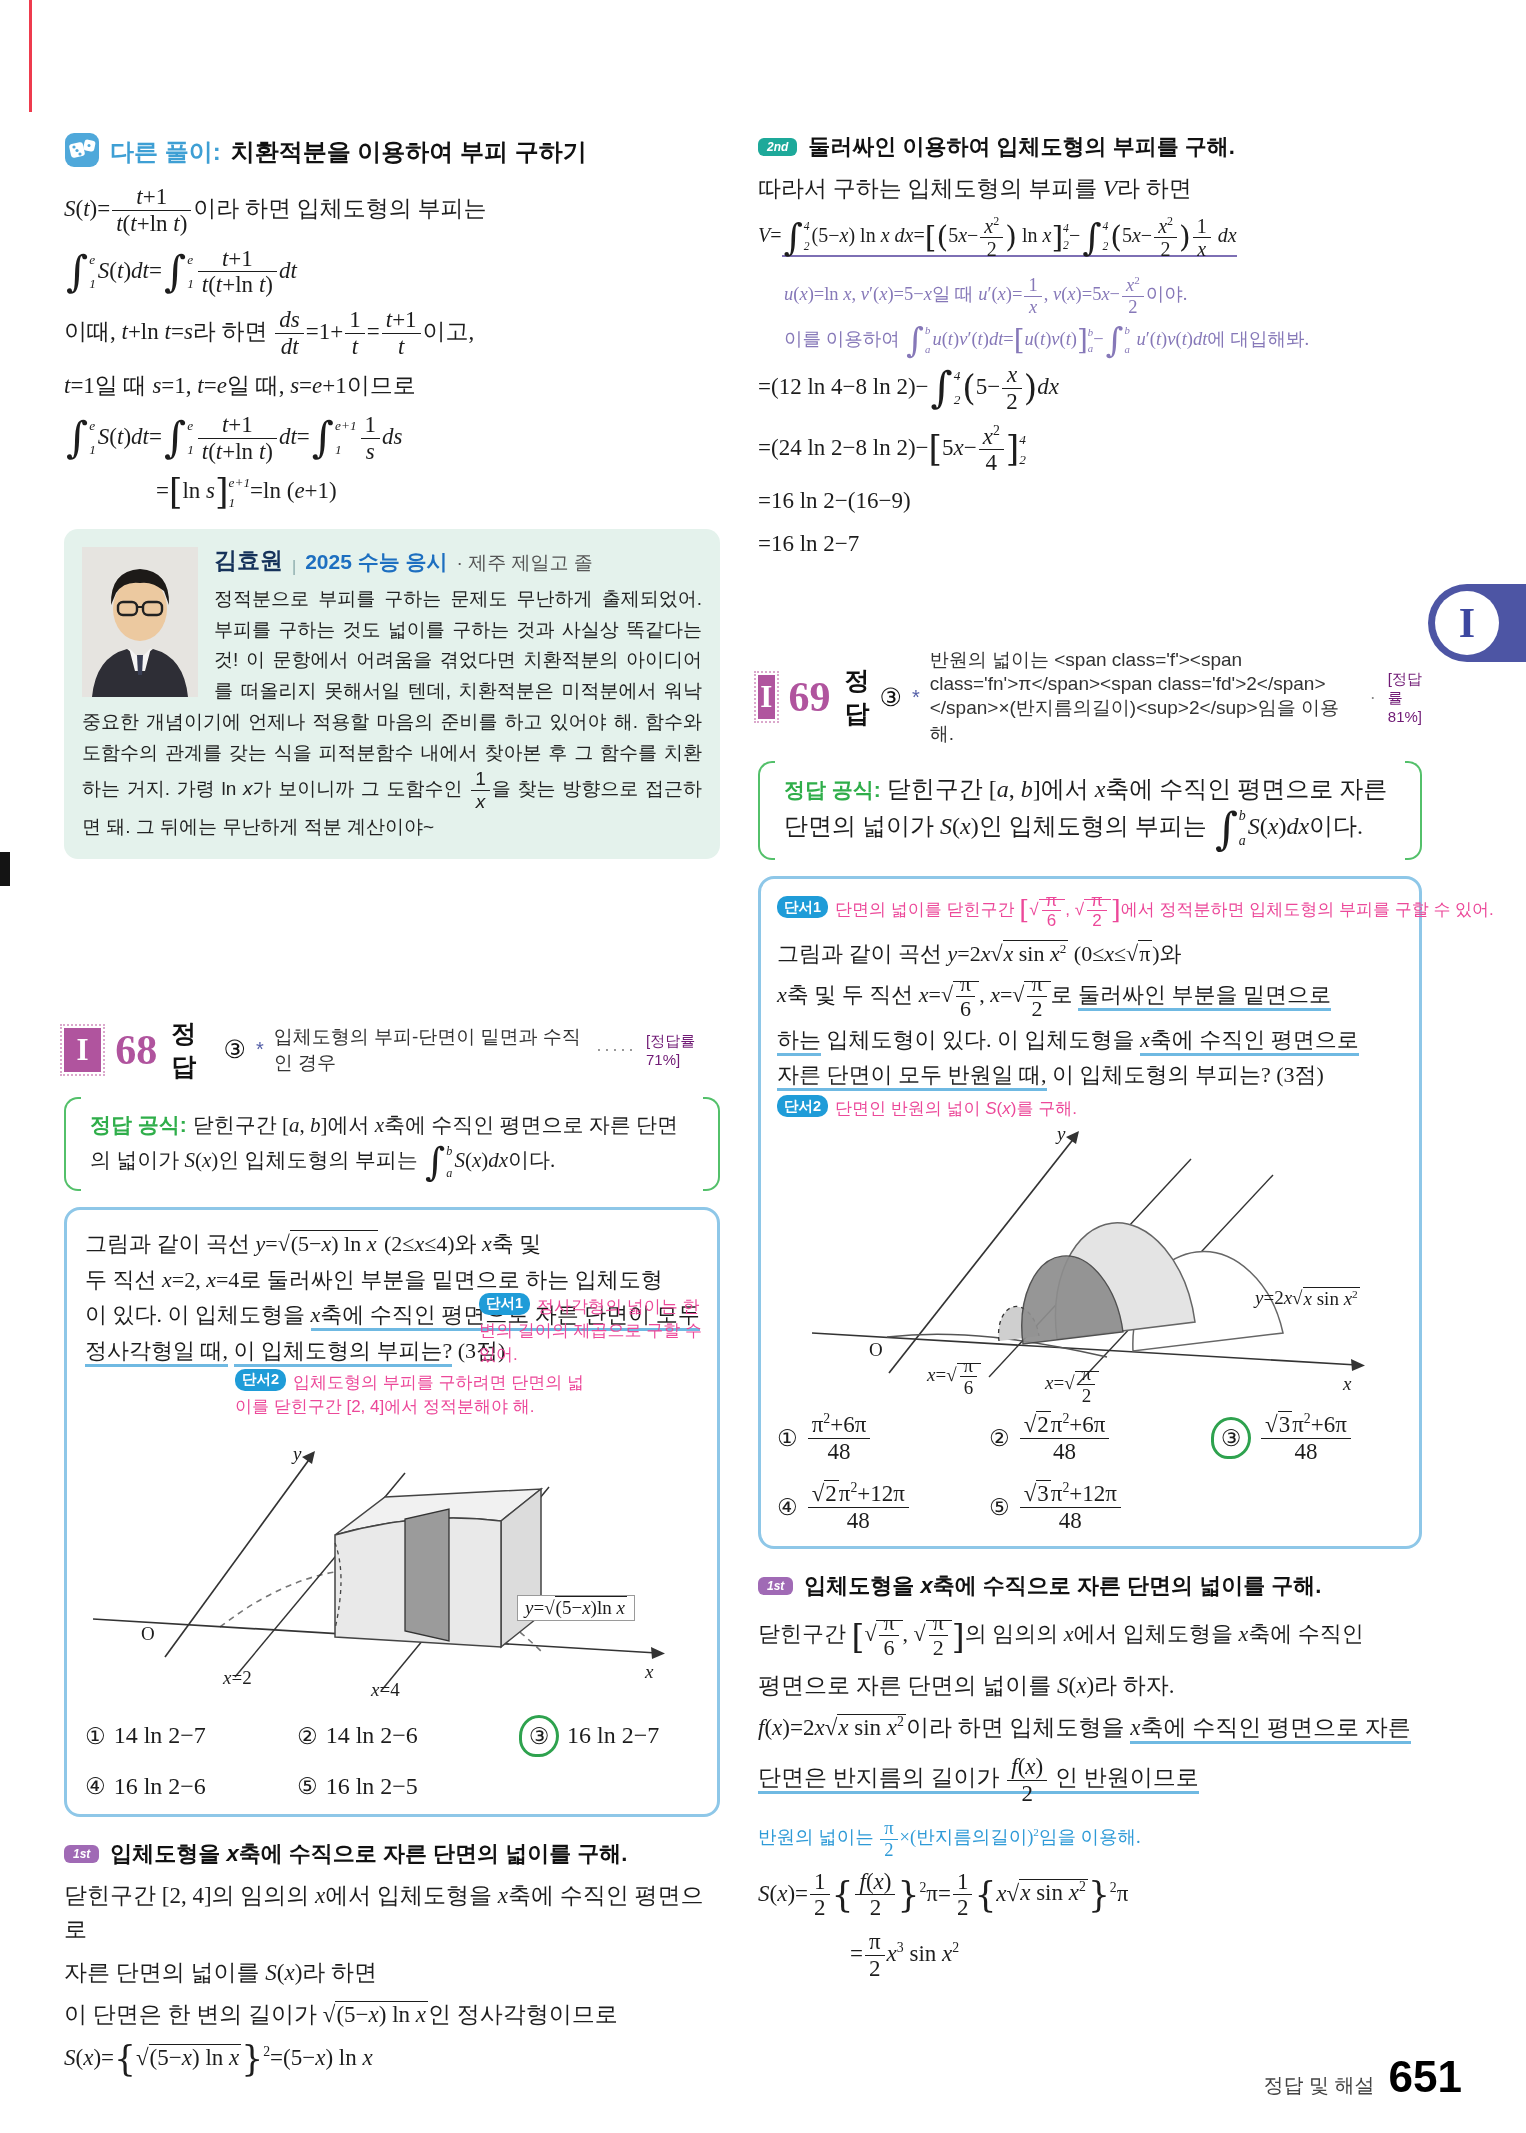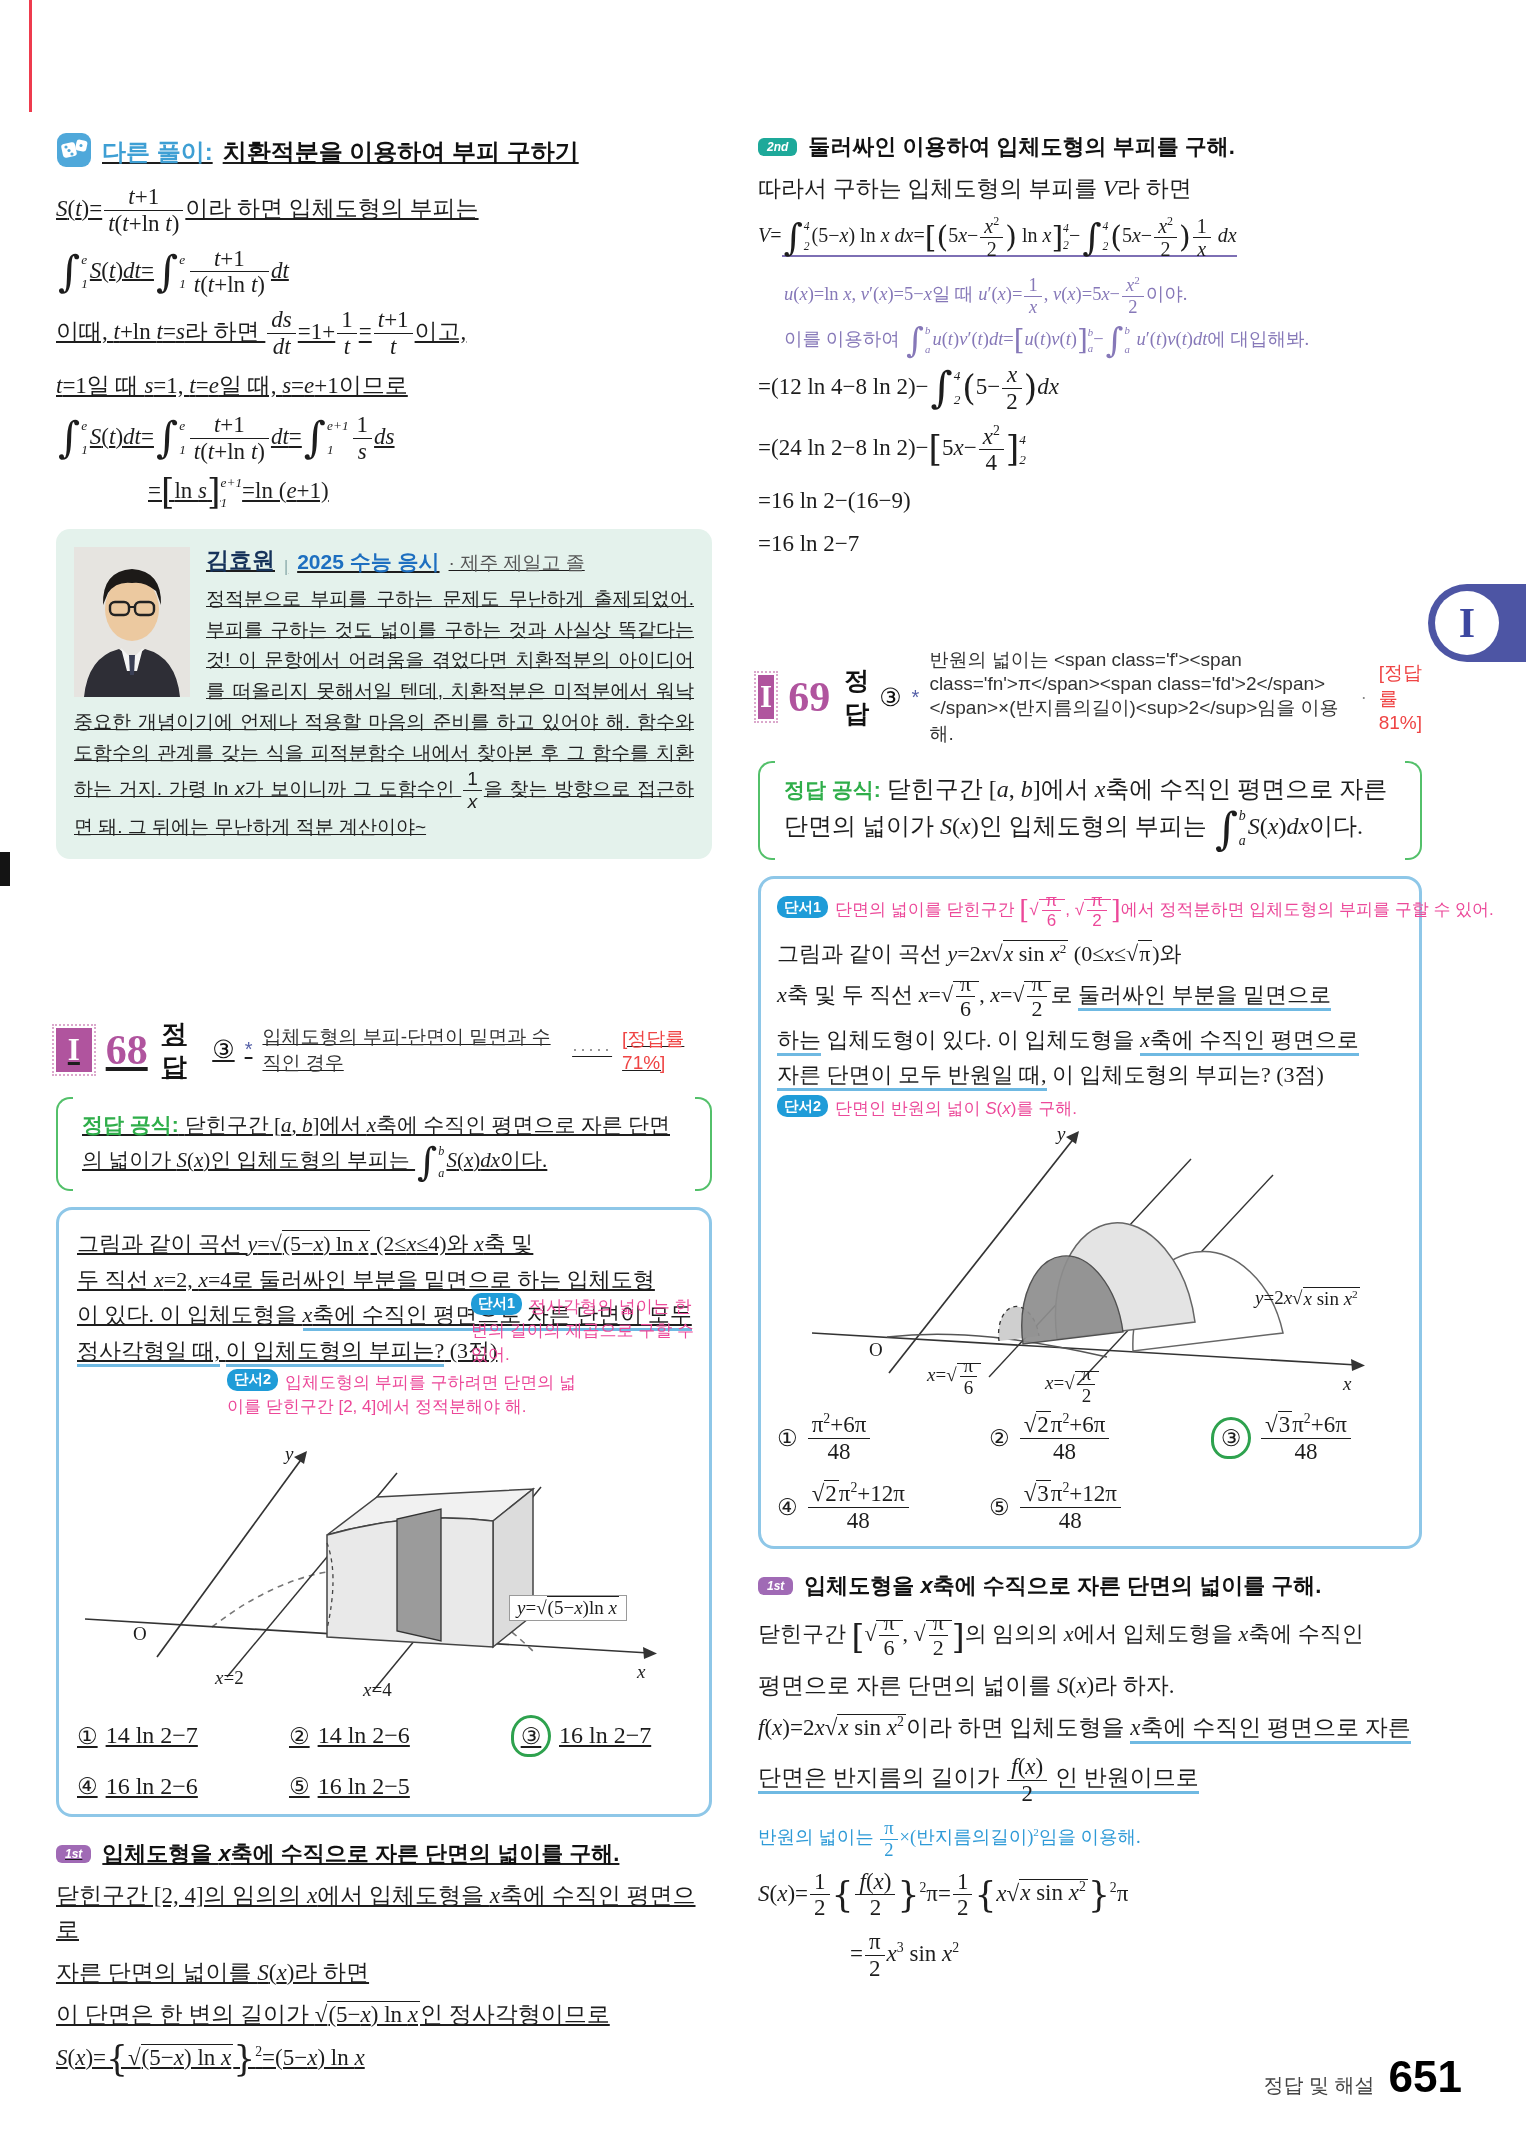--- a/index.html
+++ b/index.html
@@ -26,21 +26,21 @@
   .redline{position:absolute;left:29px;top:0;width:3px;height:112px;background:#ee3b4d;}
   .blacktab{position:absolute;left:0;top:852px;width:10px;height:34px;background:#141414;}
   .sidetab{position:absolute;left:1428px;top:584px;width:98px;height:78px;background:#4d55a4;border-radius:40px 0 0 40px;}
   .sidetab .circ{position:absolute;left:7px;top:7px;width:64px;height:64px;background:#fff;border-radius:50%;
       display:flex;align-items:center;justify-content:center;font-family:"Liberation Serif",serif;
       font-size:42px;font-weight:700;color:#3c47a0;}
   .footer{position:absolute;right:64px;top:2052px;display:flex;align-items:baseline;gap:14px;}
   .footer .fl{font-size:20px;color:#444;}
   .footer .fp{font-size:44px;font-weight:700;color:#000000;font-family:"Liberation Sans",sans-serif;}
   
-  .colL{position:absolute;left:56px;top:132px;width:656px;text-decoration:underline;}
+  .colL{position:absolute;left:64px;top:132px;width:656px;}
   .colR{position:absolute;left:758px;top:132px;width:664px;}
   
   .alt-head{display:flex;align-items:center;gap:10px;margin-bottom:12px;}
   .alt-label{color:#3e9fd4;font-size:24px;font-weight:700;}
   .alt-title{color:#111;font-size:24px;font-weight:700;}
   .alt-lines>.m{margin-bottom:9px;}
   .indent{margin-left:92px;}
   
   .stud{margin-top:18px;background:#e4f2ec;border-radius:14px;padding:16px 18px;overflow:hidden;}
   .stud .photo{float:left;width:116px;height:150px;margin:2px 16px 8px 0;}
@@ -54,21 +54,21 @@
   .p-head{display:flex;align-items:center;gap:10px;}
   .isq{width:44px;height:44px;background:#b0549e;color:#fff;display:flex;align-items:center;justify-content:center;
        font-family:"Liberation Serif",serif;font-size:31px;font-weight:700;
        outline:2px dotted #dba8cc;outline-offset:2px;}
   .pnum{font-family:"Liberation Serif",serif;font-size:42px;font-weight:700;color:#b0549e;margin:0 4px;}
   .ans-lab{font-size:25px;font-weight:700;color:#111;}
   .ans-chip{font-size:25px;color:#111;}
   .star{color:#5560a8;font-size:20px;}
   .p-note{font-size:19px;color:#333;}
   .dots{font-size:18px;color:#888;letter-spacing:2px;}
-  .rate{font-size:19px;color:#ef4444;}
+  .rate{font-size:15px;color:#701a75;}
   
   .fbox{position:relative;margin-top:14px;padding:10px 26px;}
   .fbox::before,.fbox::after{content:'';position:absolute;top:0;bottom:0;width:15px;border:2.5px solid #53c06a;}
   .fbox::before{left:0;border-right:none;border-radius:14px 0 0 14px;}
   .fbox::after{right:0;border-left:none;border-radius:0 14px 14px 0;}
   .flab{color:#2fae4a;font-weight:700;}
   .ftext{font-size:21px;line-height:1.7;color:#1d1d1d;}
   
   .qbox{position:relative;margin-top:16px;border:3.5px solid #8ec7e8;border-radius:16px;padding:16px 18px 14px 18px;}
   .q{font-size:22px;white-space:nowrap;line-height:1.62;}

